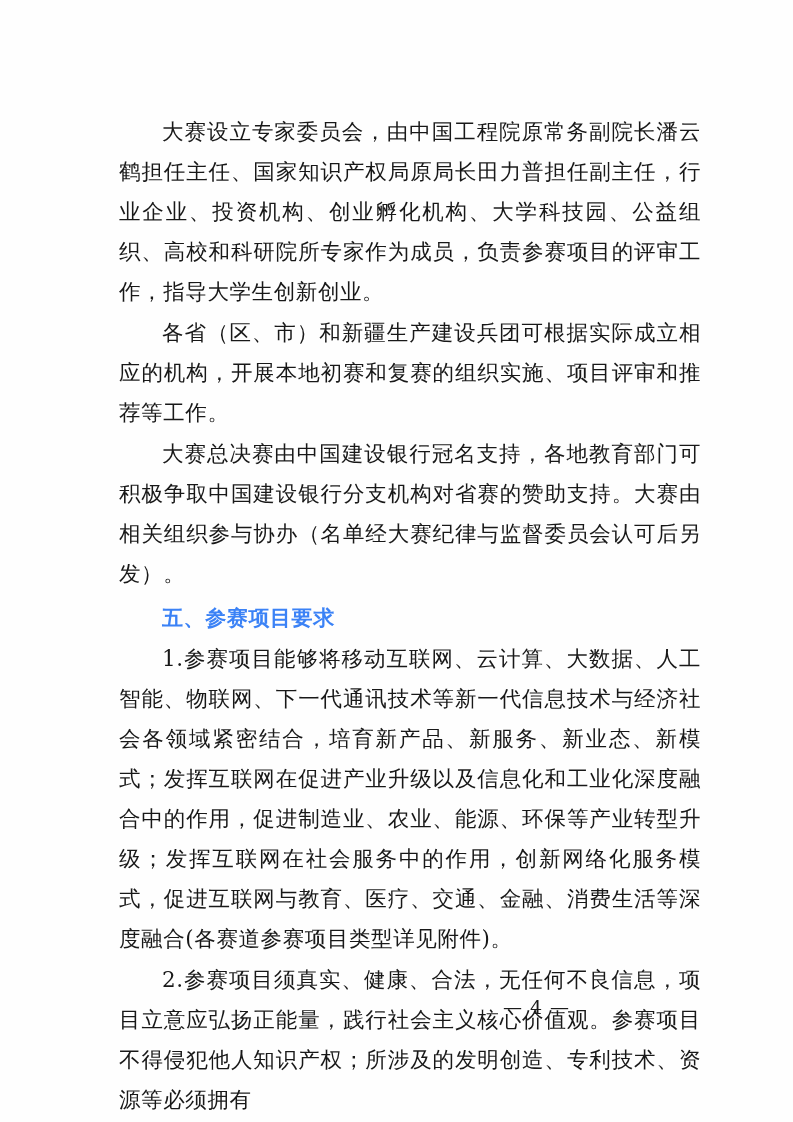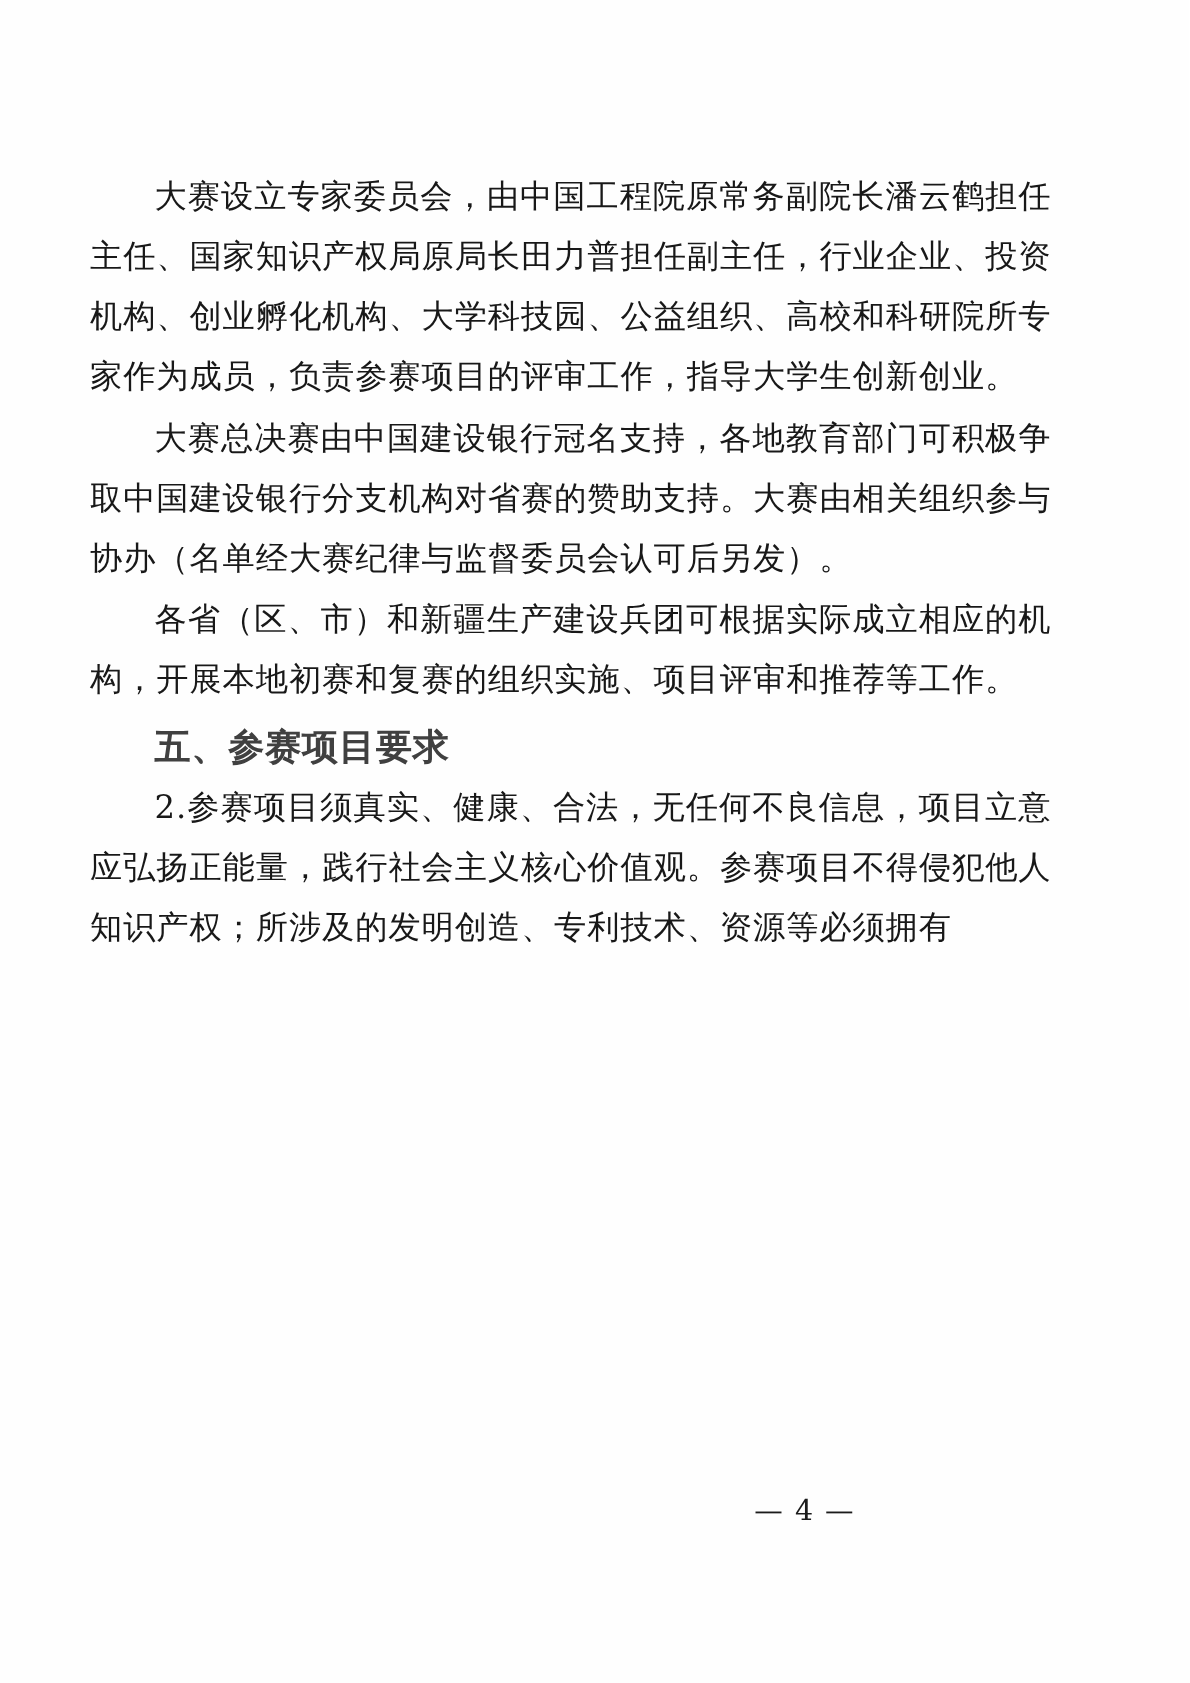--- a/index.html
+++ b/index.html
@@ -12,45 +12,45 @@
     background: #ffffff;
     font-family: "Liberation Serif", serif;
     color: #1b1b1b;
     overflow: hidden;
   }
   .page {
     position: relative;
     width: 793px;
     height: 1122px;
     box-sizing: border-box;
-    padding: 112px 92px 60px 60px;
+    padding: 112px 92px 60px 119px;
     background: #fefefe;
   }
   .doc-body {
     width: 100%;
   }
   .para {
     font-size: 21.5px;
     line-height: 40px;
     letter-spacing: 0.6px;
     text-align: justify;
     text-justify: inter-ideograph;
     margin: 0 0 1px 0;
     text-indent: 43px;
     color: #181818;
     font-family: "DejaVu Serif", "Liberation Serif", serif;
   }
   .heading {
-    font-size: 24px;
+    font-size: 21px;
     line-height: 40px;
     letter-spacing: 0.6px;
     margin: 4px 0 1px 0;
     text-indent: 43px;
     font-weight: bold;
-    color: #404040;
+    color: #3b82f6;
     font-family: "DejaVu Serif", "Liberation Serif", serif;
   }
   .page-number {
     position: absolute;
     left: 0;
     right: 0;
     bottom: 104px;
     text-align: center;
     font-size: 19px;
     letter-spacing: 1px;
@@ -64,26 +64,27 @@
 </style>
 </head>
 <body>
 
 <div class="page">
   <div class="doc-body">
 
     <p class="para">大赛设立专家委员会，由中国工程院原常务副院长潘云鹤担任主任、国家知识产权局原局长田力普担任副主任，行业企业、投资机构、创业孵化机构、大学科技园、公益组织、高校和科研院所专家作为成员，负责参赛项目的评审工作，指导大学生创新创业。</p>
 
 
+    <p class="para">各省（区、市）和新疆生产建设兵团可根据实际成立相应的机构，开展本地初赛和复赛的组织实施、项目评审和推荐等工作。</p>
+
     <p class="para">大赛总决赛由中国建设银行冠名支持，各地教育部门可积极争取中国建设银行分支机构对省赛的赞助支持。大赛由相关组织参与协办（名单经大赛纪律与监督委员会认可后另发）。</p>
-
-    <p class="para">各省（区、市）和新疆生产建设兵团可根据实际成立相应的机构，开展本地初赛和复赛的组织实施、项目评审和推荐等工作。</p>
 
     <h2 class="heading">五、参赛项目要求</h2>
 
+    <p class="para">1.参赛项目能够将移动互联网、云计算、大数据、人工智能、物联网、下一代通讯技术等新一代信息技术与经济社会各领域紧密结合，培育新产品、新服务、新业态、新模式；发挥互联网在促进产业升级以及信息化和工业化深度融合中的作用，促进制造业、农业、能源、环保等产业转型升级；发挥互联网在社会服务中的作用，创新网络化服务模式，促进互联网与教育、医疗、交通、金融、消费生活等深度融合(各赛道参赛项目类型详见附件)。</p>
 
     <p class="para">2.参赛项目须真实、健康、合法，无任何不良信息，项目立意应弘扬正能量，践行社会主义核心价值观。参赛项目不得侵犯他人知识产权；所涉及的发明创造、专利技术、资源等必须拥有</p>
 
   </div>
 
   <div class="page-number">
     <span class="pn-inner">— 4 —</span>
   </div>
 </div>
 

